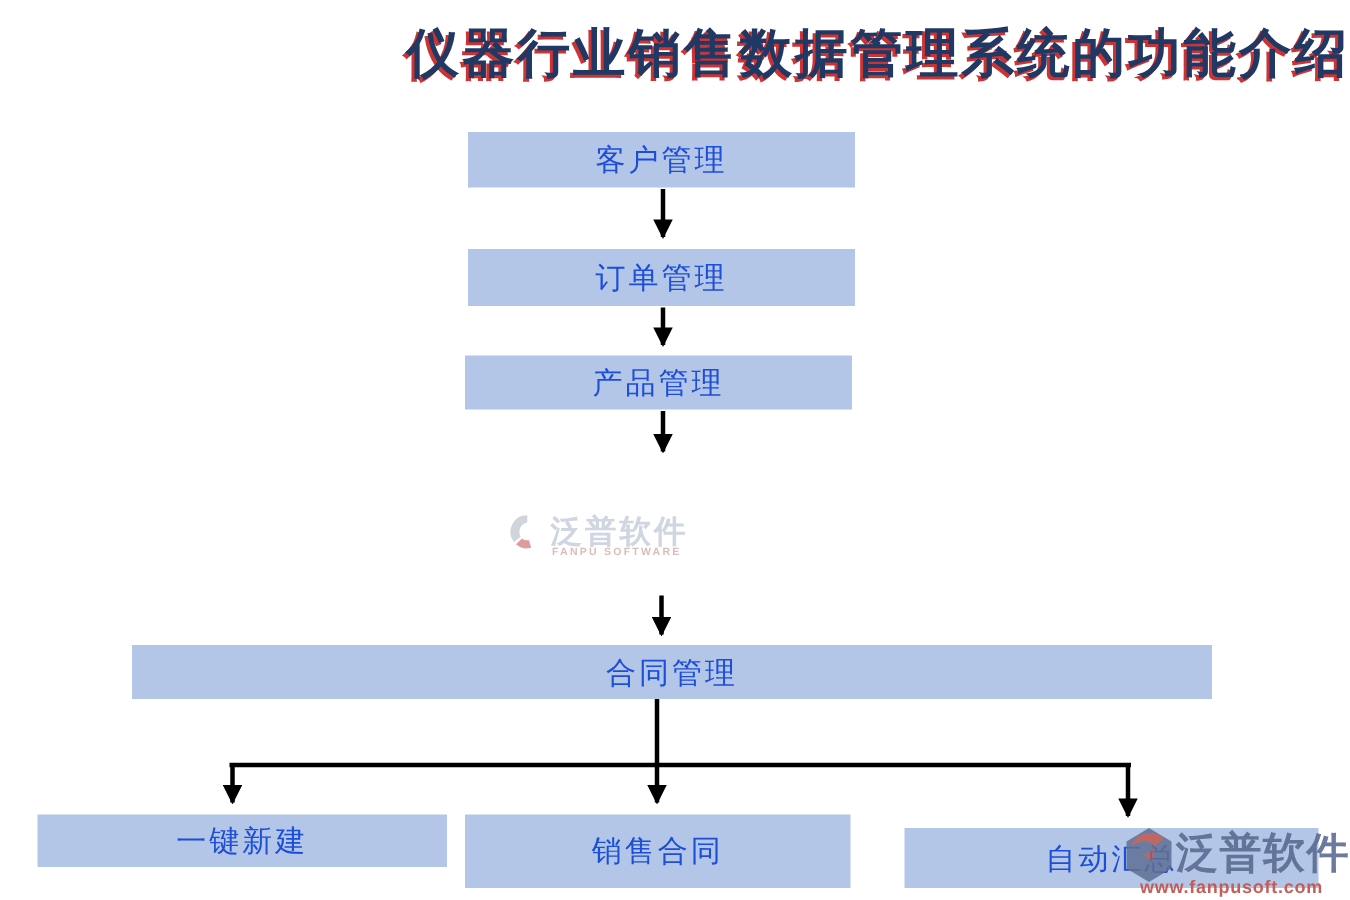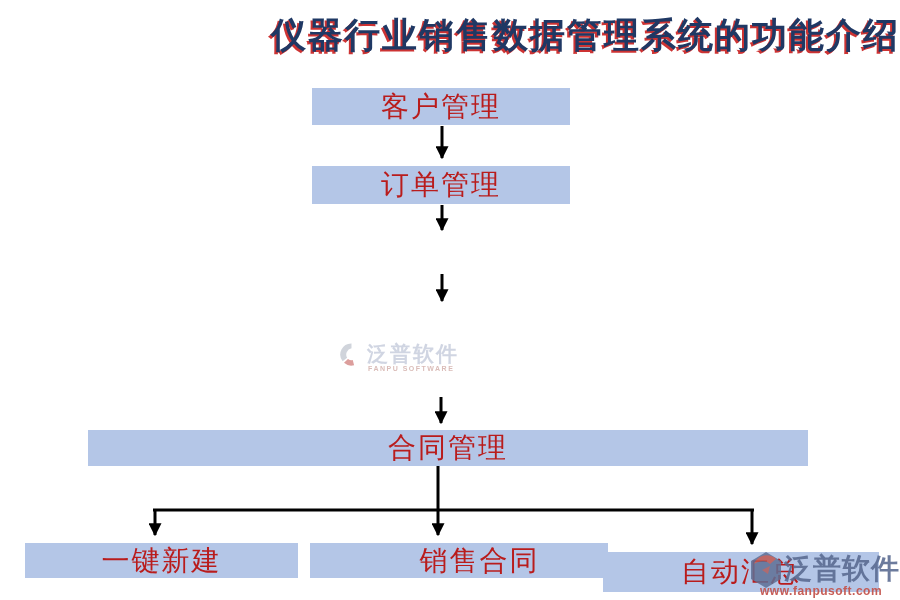--- a/index.html
+++ b/index.html
@@ -11,30 +11,30 @@
   
   .title {
     position:absolute; top:12px; left:0; width:900px; text-align:right;
     font-size:35px; font-weight:bold; color:#1F3864; letter-spacing:2px;
     text-shadow:-2px 2px 0 rgba(192,0,0,0.8);
     white-space:nowrap;
   }
 
   
   .node {
-    position:absolute; background:#B4C6E7; color:#b91c1c;
+    position:absolute; background:#B4C6E7; color:#1d4ed8;
     display:flex; align-items:center; justify-content:center;
-    font-size:28px; letter-spacing:2px;
+    font-size:20px; letter-spacing:2px;
   }
   #n-customer { left:312px; top:88px;  width:258px; height:37px; }
   #n-order    { left:312px; top:166px; width:258px; height:38px; }
   #n-product  { left:310px; top:237px; width:258px; height:36px; }
   #n-contract { left:88px;  top:430px; width:720px; height:36px; }
   #n-oneclick { left:25px;  top:543px; width:273px; height:35px; }
-  #n-sales    { left:310px; top:543px; width:257px; height:35px;padding-left:41px; }
+  #n-sales    { left:310px; top:543px; width:257px; height:49px; }
   #n-auto     { left:603px; top:552px; width:276px; height:40px; }
 
   #n-diamond  { left:201px; top:308px; width:480px; height:88px; background:transparent; }
   .diamond-shape {
     position:absolute; left:0; top:0; width:100%; height:100%;
     background:#B9C6E8;
     clip-path:polygon(50% 0, 100% 50%, 50% 100%, 0 50%);
   }
   .diamond-label { position:relative; z-index:2; }
 
@@ -92,20 +92,23 @@
   </svg>
 
   <div class="node" id="n-customer">
     <span>客户管理</span>
   </div>
 
   <div class="node" id="n-order">
     <span>订单管理</span>
   </div>
 
+  <div class="node" id="n-product">
+    <span>产品管理</span>
+  </div>
 
 
   <div class="node" id="n-oneclick">
     <span>一键新建</span>
   </div>
 
   <div class="node" id="n-contract">
     <span>合同管理</span>
   </div>
 

